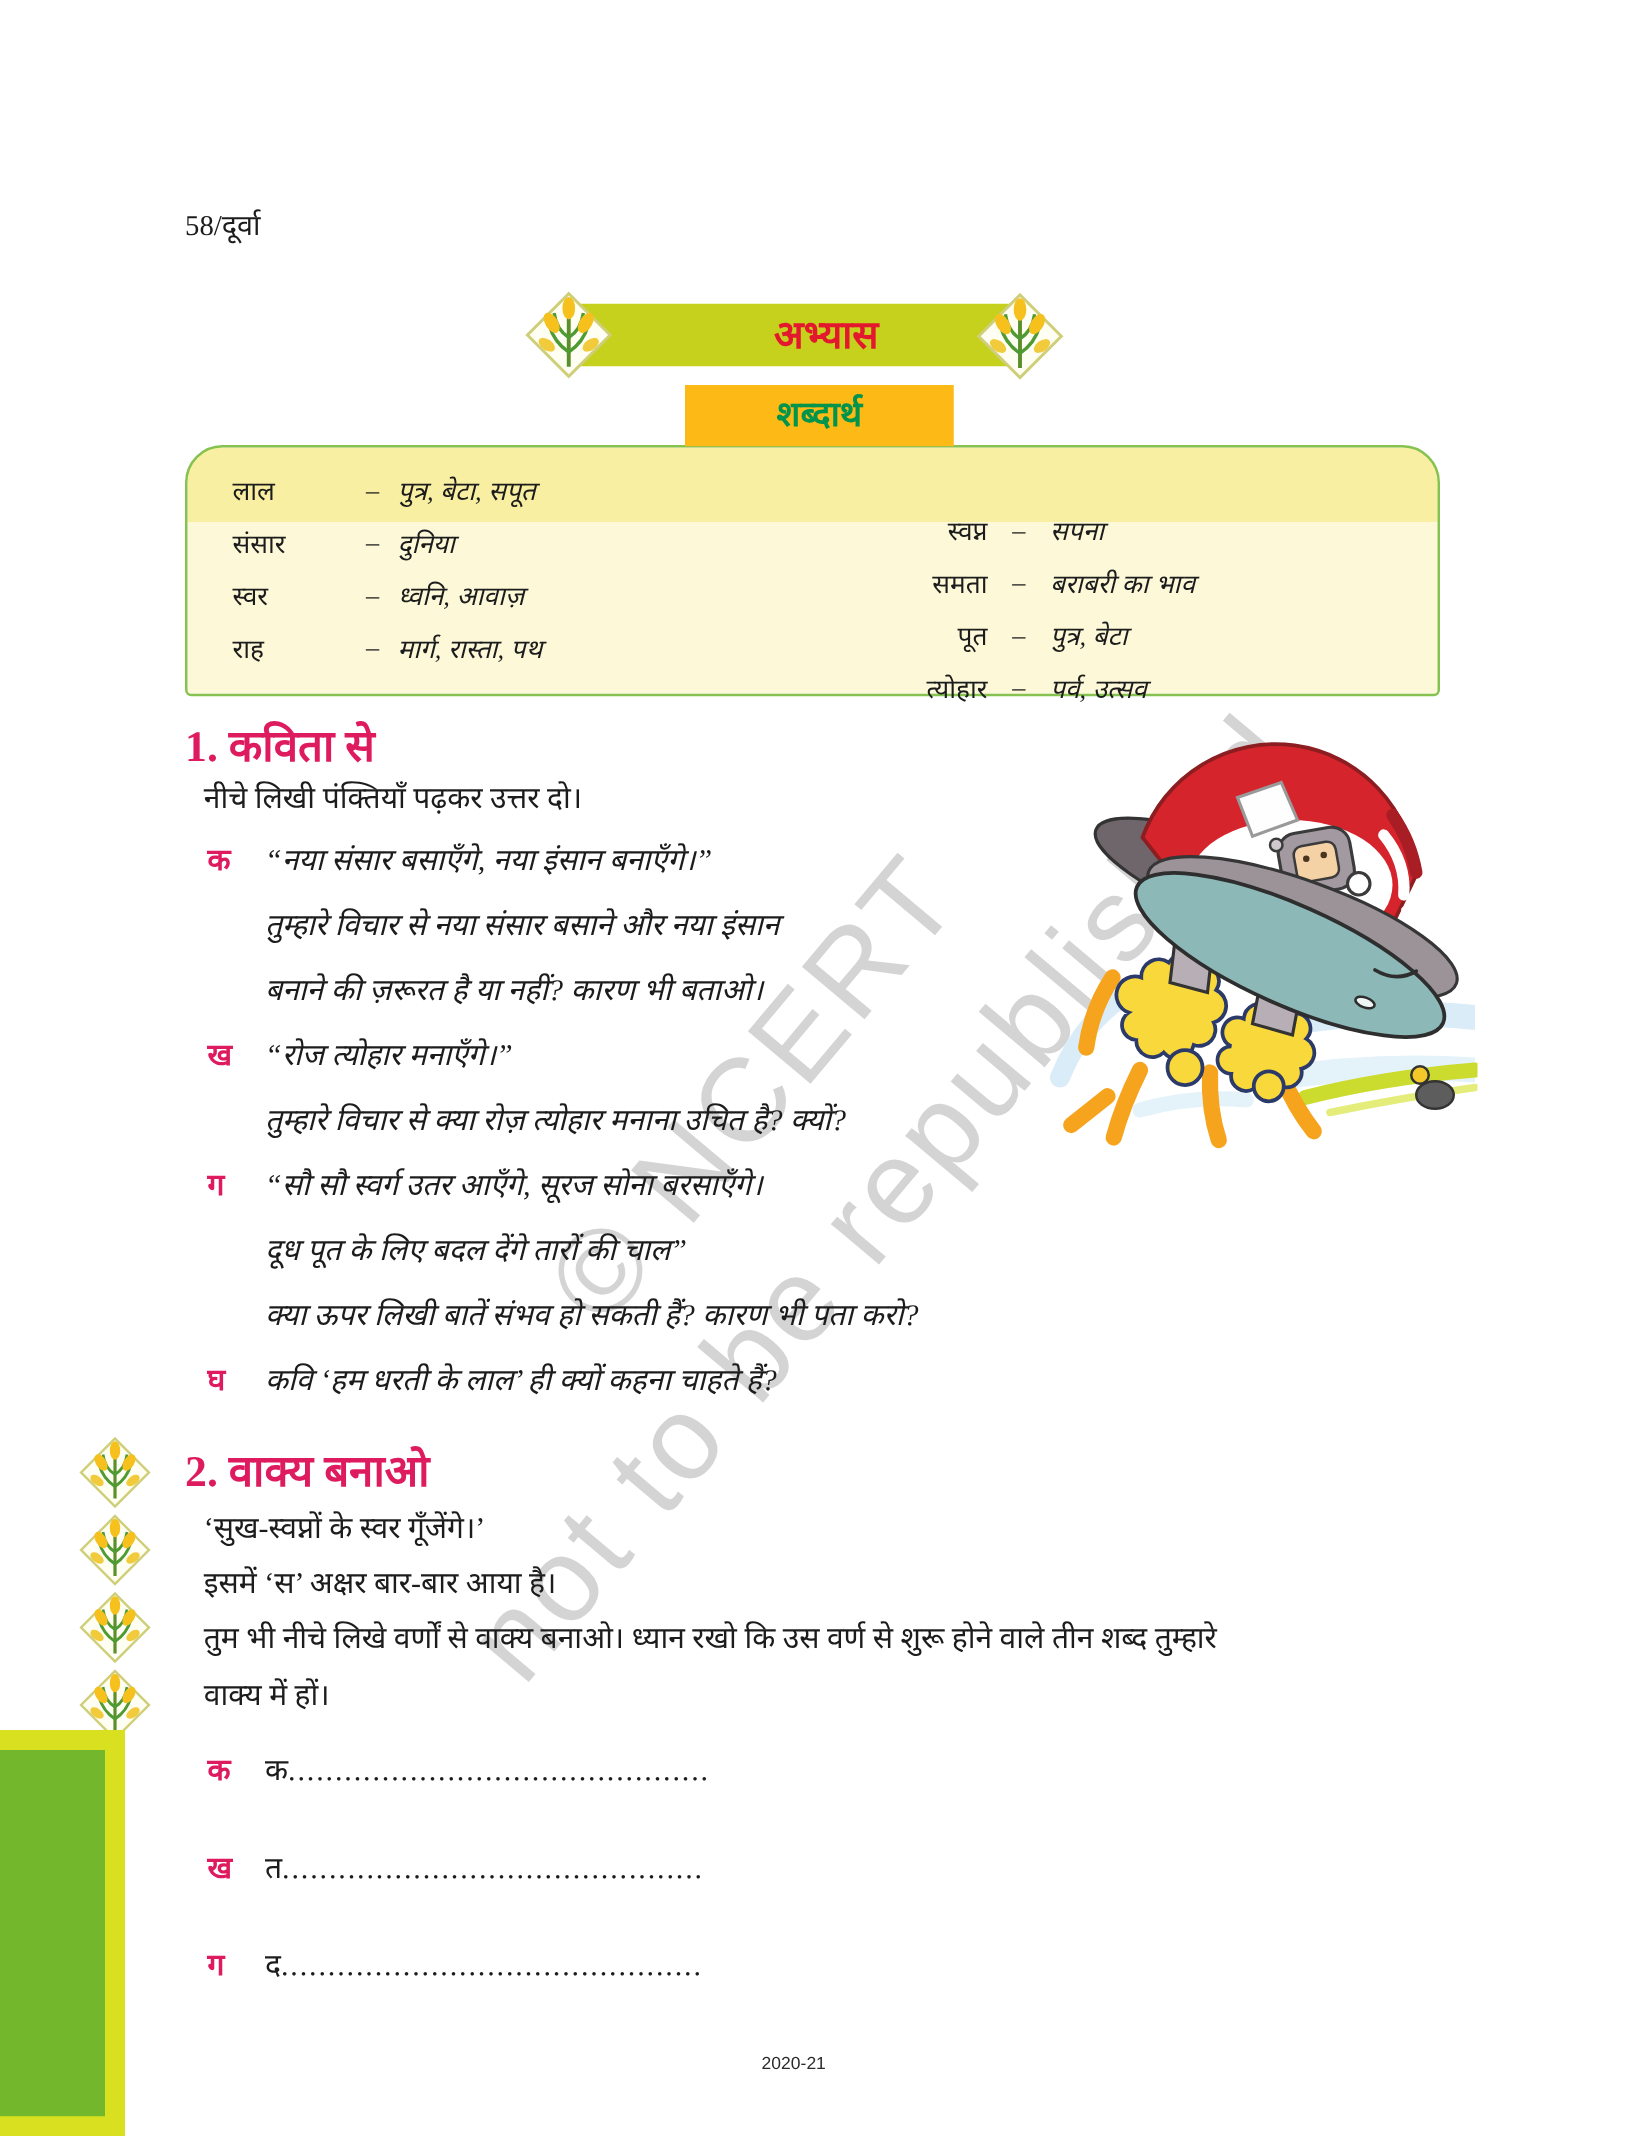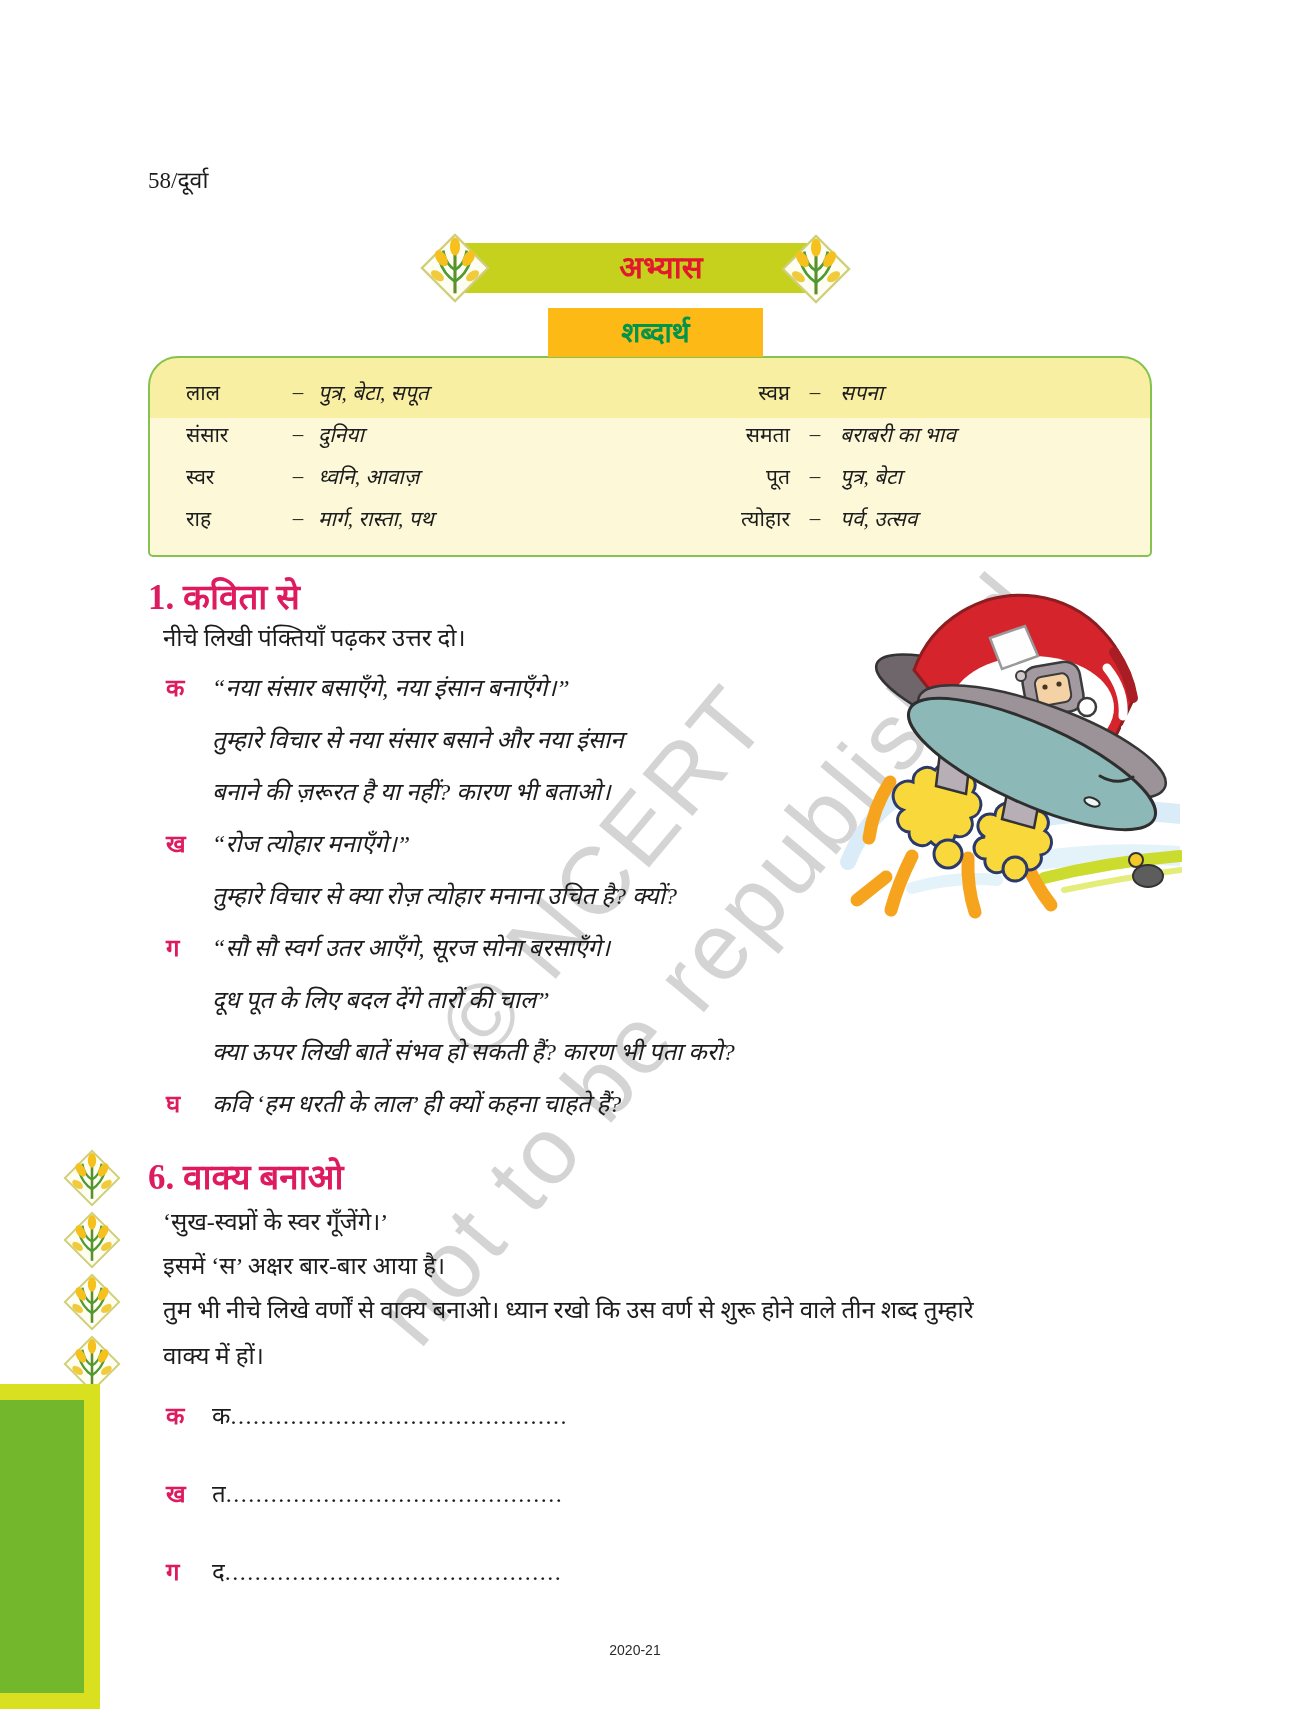--- a/index.html
+++ b/index.html
@@ -22,21 +22,21 @@
   .tab { left:548px; top:308px; width:215px; height:49px; background:#fdb915;
          color:#00944c; font-weight:bold; font-size:28px; text-align:center;
          line-height:49px; z-index:3; }
 
   .gloss-box { left:148px; top:356px; width:1004px; height:201px; box-sizing:border-box;
                border:2.5px solid #85c250; border-radius:30px 30px 5px 5px;
                background:linear-gradient(to bottom,#f9efa2 0px,#f9efa2 60px,#fcf8d8 60px);
                z-index:2; }
   .gloss-col { position:absolute; top:13px; }
   .gloss-col.left  { left:36px;  width:430px; }
-  .gloss-col.right { left:395px; width:560px; }
+  .gloss-col.right { left:395px; width:560px;margin-top:32px; }
   .grow { display:flex; align-items:center; height:42px; font-size:21px; }
   .gw  { width:92px; }
   .gw2 { width:245px; text-align:right; }
   .gd  { width:40px; text-align:center; }
   .gd2 { width:50px; text-align:center; }
   .gm  { flex:1;font-style:italic; }
 
   .sec-h { left:148px; color:#dd1b5e; font-weight:bold; font-size:35px; z-index:2; white-space:nowrap; }
   .intro { left:163px; font-size:24px; z-index:2; white-space:nowrap; }
   .qlbl  { left:166px; color:#dd1b5e; font-weight:bold; font-size:24px; z-index:2; }
@@ -151,21 +151,21 @@
   <div class="abs line" style="top:878px">तुम्हारे विचार से क्या रोज़ त्योहार मनाना उचित है? क्यों?</div>
 
   <div class="abs qlbl" style="top:930px">ग</div>
   <div class="abs line" style="top:930px">“सौ सौ स्वर्ग उतर आएँगे, सूरज सोना बरसाएँगे।</div>
   <div class="abs line" style="top:982px">दूध पूत के लिए बदल देंगे तारों की चाल”</div>
   <div class="abs line" style="top:1034px">क्या ऊपर लिखी बातें संभव हो सकती हैं? कारण भी पता करो?</div>
 
   <div class="abs qlbl" style="top:1086px">घ</div>
   <div class="abs line" style="top:1086px">कवि ‘हम धरती के लाल’ ही क्यों कहना चाहते हैं?</div>
 
-  <div class="abs sec-h" style="top:1152px">6. वाक्य बनाओ</div>
+  <div class="abs sec-h" style="top:1152px">2. वाक्य बनाओ</div>
   <div class="abs s2line" style="top:1204px">‘सुख-स्वप्नों के स्वर गूँजेंगे।’</div>
   <div class="abs s2line" style="top:1248px">इसमें ‘स’ अक्षर बार-बार आया है।</div>
   <div class="abs s2line" style="top:1292px">तुम भी नीचे लिखे वर्णों से वाक्य बनाओ। ध्यान रखो कि उस वर्ण से शुरू होने वाले तीन शब्द तुम्हारे</div>
   <div class="abs s2line" style="top:1338px">वाक्य में हों।</div>
 
   <div class="abs qlbl" style="top:1398px">क</div>
   <div class="abs blank-row" style="top:1398px">
     <span>क</span><span class="dots">.............................................</span>
   </div>
   <div class="abs qlbl" style="top:1476px">ख</div>

